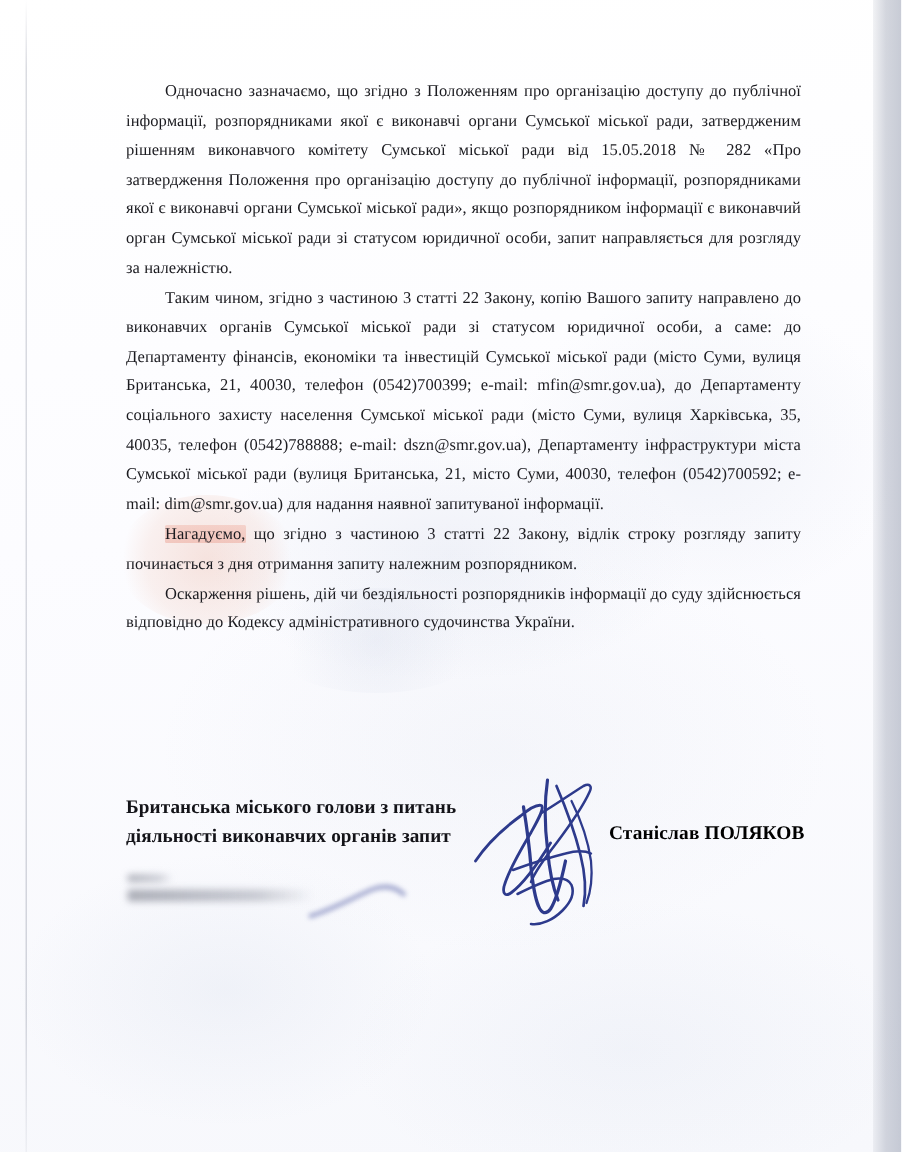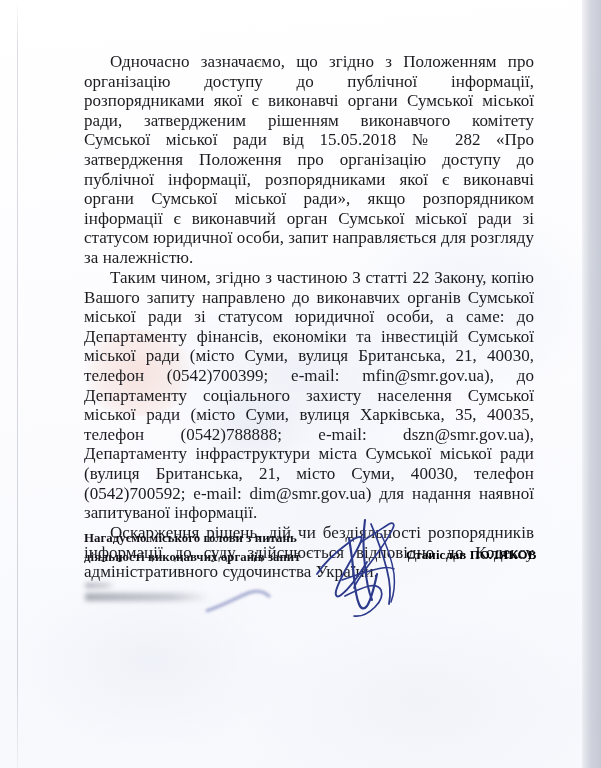--- a/index.html
+++ b/index.html
@@ -86,21 +86,21 @@
   }
 
   
   .body-copy {
     position: absolute;
     left: 84px;
     top: 52px;
     width: 450px;
     z-index: 3;
     color: #1b1b20;
-    font-size: 17px;
+    font-size: 11px;
     line-height: 19.6px;
     text-align: justify;
     text-justify: inter-word;
     letter-spacing: 0.04px;
   }
   .body-copy p {
     margin: 0 0 0.5px 0;
     text-indent: 26px;
   }
   .body-copy p:last-child { margin-bottom: 0; }
@@ -192,30 +192,31 @@
   <div class="stamp-ghost2"></div>
   <div class="edge-left"></div>
   <div class="edge-right"></div>
 
   <div class="body-copy">
 
     <p>Одночасно зазначаємо, що згідно з Положенням про організацію доступу до публічної інформації, розпорядниками якої є виконавчі органи Сумської міської ради, затвердженим рішенням виконавчого комітету Сумської міської ради від 15.05.2018 № 282 «Про затвердження Положення про організацію доступу до публічної інформації, розпорядниками якої є виконавчі органи Сумської міської ради», якщо розпорядником інформації є виконавчий орган Сумської міської ради зі статусом юридичної особи, запит направляється для розгляду за належністю.</p>
 
     <p>Таким чином, згідно з частиною 3 статті 22 Закону, копію Вашого запиту направлено до виконавчих органів Сумської міської ради зі статусом юридичної особи, а саме: до Департаменту фінансів, економіки та інвестицій Сумської міської ради (місто Суми, вулиця Британська, 21, 40030, телефон (0542)700399; e-mail: mfin@smr.gov.ua), до Департаменту соціального захисту населення Сумської міської ради (місто Суми, вулиця Харківська, 35, 40035, телефон (0542)788888; e-mail: dszn@smr.gov.ua), Департаменту інфраструктури міста Сумської міської ради (вулиця Британська, 21, місто Суми, 40030, телефон (0542)700592; e-mail: dim@smr.gov.ua) для надання наявної запитуваної інформації.</p>
 
+    <p><span class="hl">Нагадуємо,</span><span> що згідно з частиною 3 статті 22 Закону, відлік строку розгляду запиту починається з дня отримання запиту належним розпорядником.</span></p>
 
 
     <p>Оскарження рішень, дій чи бездіяльності розпорядників інформації до суду здійснюється відповідно до Кодексу адміністративного судочинства України.</p>
 
   </div>
 
   <div class="sign-block">
 
     <div class="sign-title">
-      <div>Нагадуємо міського голови з питань</div>
+      <div>Британська міського голови з питань</div>
       <div>діяльності виконавчих органів запит</div>
     </div>
 
     <svg class="signature-mark" viewBox="0 0 110 112" aria-hidden="true">
       <g fill="none" stroke="#2d3a8c" stroke-linecap="round" stroke-linejoin="round">
         <path d="M8 62 C16 50 27 40 38 32 C44 27 49 24 52 25 C54 27 50 34 45 43 C38 55 30 68 27 79 C26 84 28 86 32 83 C40 77 50 63 58 50" stroke-width="1.9"></path>
         <path d="M40 26 C42 38 44 53 45 66 C46 76 47 85 50 92 C52 97 55 98 58 94 C62 88 65 76 68 62" stroke-width="2.2"></path>
         <path d="M56 8 C54 22 54 38 56 54 C57 66 59 78 63 88" stroke-width="2.1"></path>
         <path d="M62 12 C68 26 74 42 78 58 C81 70 82 82 80 92" stroke-width="1.8"></path>
         <path d="M52 30 C62 24 72 17 80 12 C84 10 86 12 84 16 C80 25 71 38 62 50 C55 59 48 68 45 76" stroke-width="1.7"></path>

